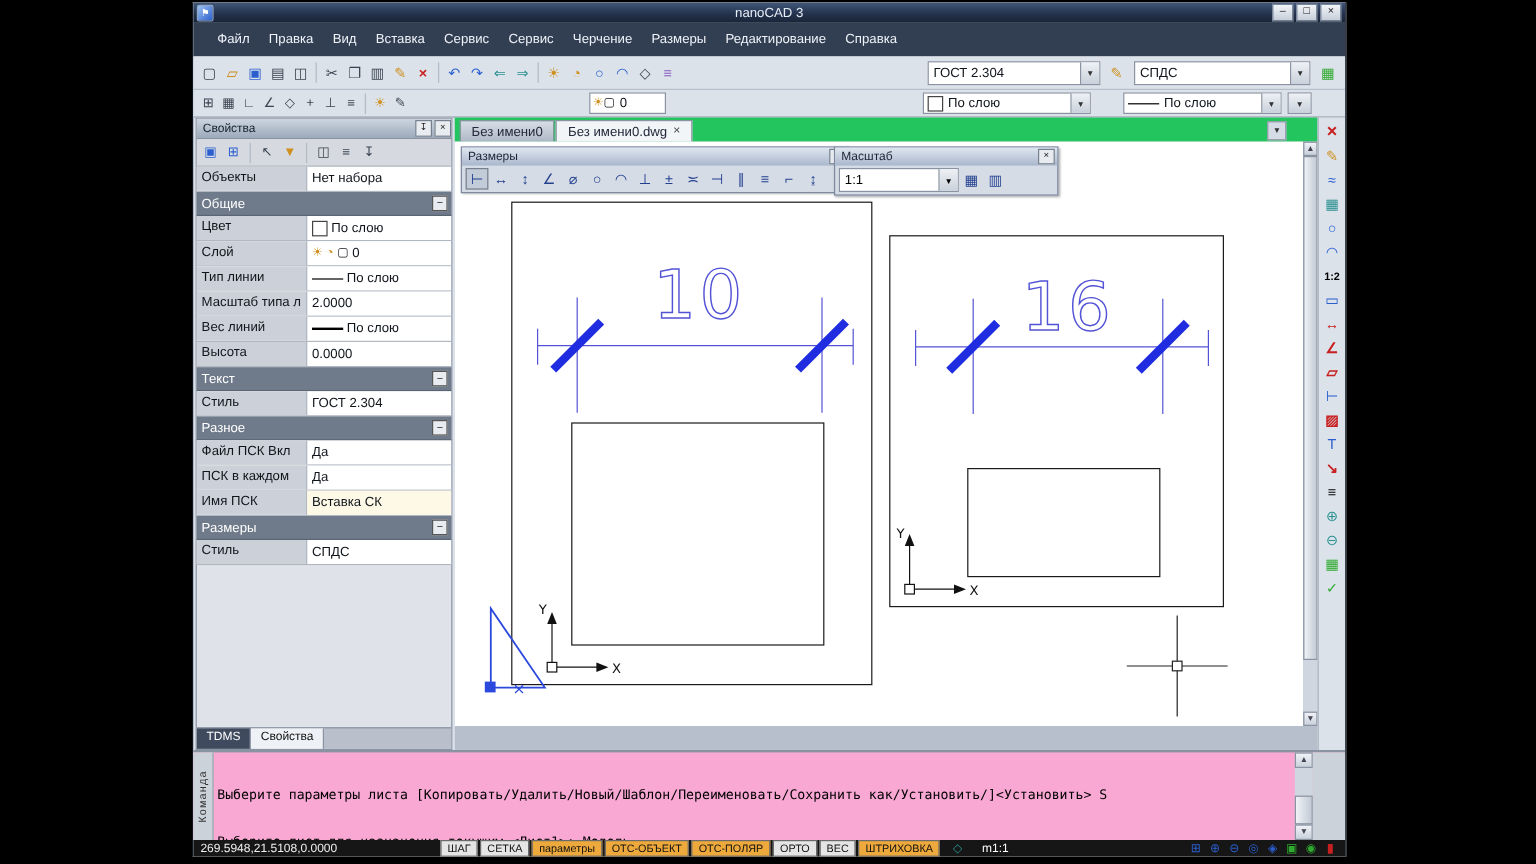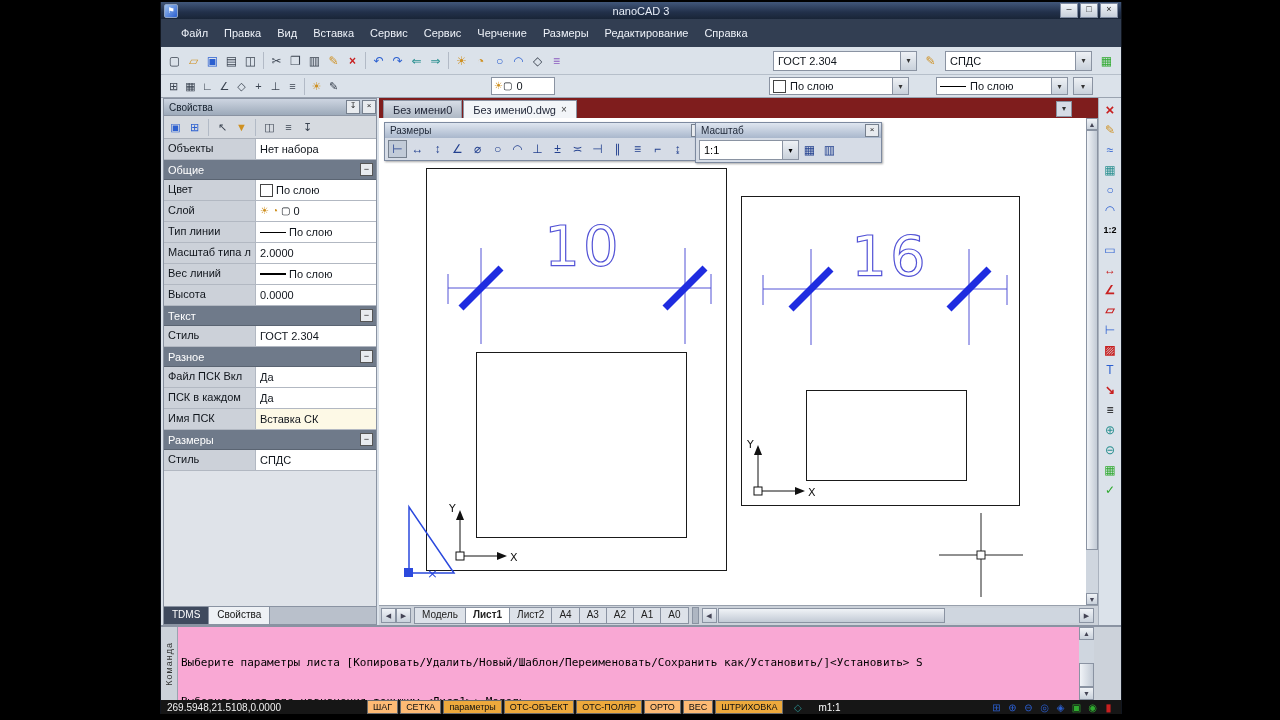--- a/index.html
+++ b/index.html
@@ -65,21 +65,21 @@
     text-align:center;border:1px solid #555;margin-right:3px;flex:none}
   .licon{font-size:10px;line-height:1}
   #props-tabs{position:absolute;left:0;bottom:0;width:100%;height:17px;background:#b9c0cb;
     display:flex;border-top:1px solid #8a93a2}
   .ptab{height:100%;line-height:16px;font-size:10px;padding:0 8px;border-right:1px solid #8a93a2}
   .ptab.dark{background:#3f4a5e;color:#fff}
   .ptab.active{background:#eef1f5;color:#111}
 
   
   #draw-region{position:absolute;left:218px;top:96px;width:719px;height:527px;background:#b6bfcb}
-  #doc-tabbar{position:absolute;left:0;top:0;width:100%;height:20px;background:#7f1d1d;
+  #doc-tabbar{position:absolute;left:0;top:0;width:100%;height:20px;background:#22c55e;
     display:flex;align-items:flex-end;padding-left:4px;box-sizing:border-box}
   .doctab{height:17px;line-height:16px;font-size:11px;padding:0 9px;margin-right:1px;
     background:linear-gradient(#d7dde6,#aeb8c5);border:1px solid #8a93a2;border-bottom:none;color:#23293a;
     display:flex;align-items:center;gap:5px}
   .doctab.active{background:#f2f5f8}
   .doctab .x{font-size:10px;color:#444}
   #tab-list-btn{position:absolute;right:26px;top:3px;width:14px;height:14px;background:#d6dce6;
     border:1px solid #8a93a2;font-size:8px;text-align:center;line-height:13px;color:#333}
   #canvas{position:absolute;left:0;top:20px;width:707px;height:487px;background:#fff;overflow:hidden}
 
@@ -143,21 +143,21 @@
   #cmd-thumb{position:absolute;left:0;top:36px;width:15px;height:24px;
     background:linear-gradient(90deg,#f0f3f7,#c2cad5);border:1px solid #8a93a2;box-sizing:border-box}
   #cmd-down{position:absolute;bottom:0}
   #cmd-right-fill{position:absolute;left:933px;top:0;right:0;height:100%;background:#ccd2da}
 
   
   #status{position:absolute;left:0;top:698px;width:100%;height:14px;background:#161616;
     display:flex;align-items:center;color:#e8e8e8;font-size:10px}
   #coords{width:200px;padding-left:6px;font-size:10px;color:#f0f0f0;white-space:nowrap}
   #toggles{display:flex;gap:2px}
-  .toggle{background:#fdba74;color:#111;padding:0 5px;height:12px;line-height:12px;font-size:9px;
+  .toggle{background:#e5e5e5;color:#111;padding:0 5px;height:12px;line-height:12px;font-size:9px;
     border:1px solid #6a6a6a;white-space:nowrap}
   .toggle.active{background:#eda93c}
   #scale-ind{margin:0 8px 0 14px;color:#fff;font-size:10px}
   #status-icons{margin-left:auto;display:flex;gap:3px;padding-right:6px}
   .sic{width:13px;height:12px;display:flex;align-items:center;justify-content:center;font-size:10px}
 </style>
 </head>
 <body>
 
 <div id="app">
@@ -485,38 +485,20 @@
         <span class="dic">▥</span>
       </div>
     </div>
 
     <div id="vscroll">
       <div class="sbtn">▲</div>
       <div id="vthumb"></div>
       <div class="sbtn" id="vs-down">▼</div>
     </div>
 
-    <div id="sheet-bar">
-      <div class="sbtn">◀</div>
-      <div class="sbtn" style="margin-right:3px">▶</div>
-      <div class="sheettab" style="border-left:1px solid #8a93a2">Модель</div>
-      <div class="sheettab active">Лист1</div>
-      <div class="sheettab">Лист2</div>
-      <div class="sheettab">А4</div>
-      <div class="sheettab">А3</div>
-      <div class="sheettab">А2</div>
-      <div class="sheettab">А1</div>
-      <div class="sheettab">А0</div>
-      <div id="sheet-split"></div>
-      <div id="hscroll">
-        <div class="sbtn" id="hs-left" style="width:15px;height:15px">◀</div>
-        <div id="hthumb"></div>
-        <div class="sbtn" id="hs-right" style="width:15px;height:15px">▶</div>
-      </div>
-    </div>
   </div>
 
   <div id="right-toolbar">
     <span class="ric big c-red">×</span>
     <span class="ric c-gold">✎</span>
     <span class="ric c-blue">≈</span>
     <span class="ric c-teal">▦</span>
     <span class="ric c-blue">○</span>
     <span class="ric c-blue">◠</span>
     <span class="ric tiny" style="font-size:9px;font-weight:bold">1:2</span>

